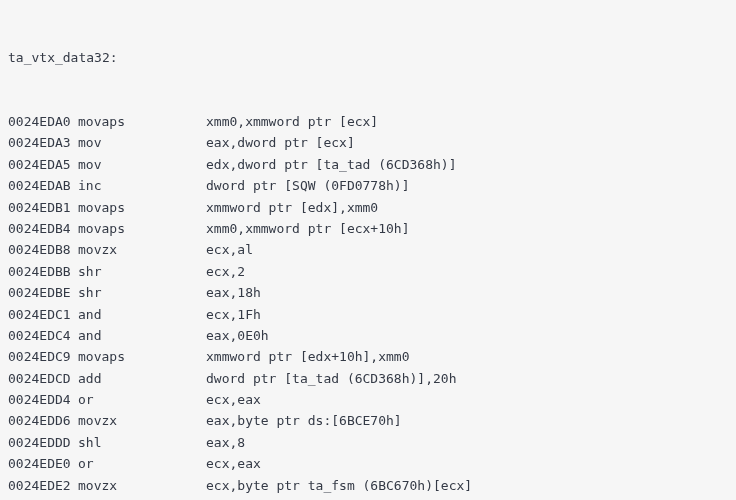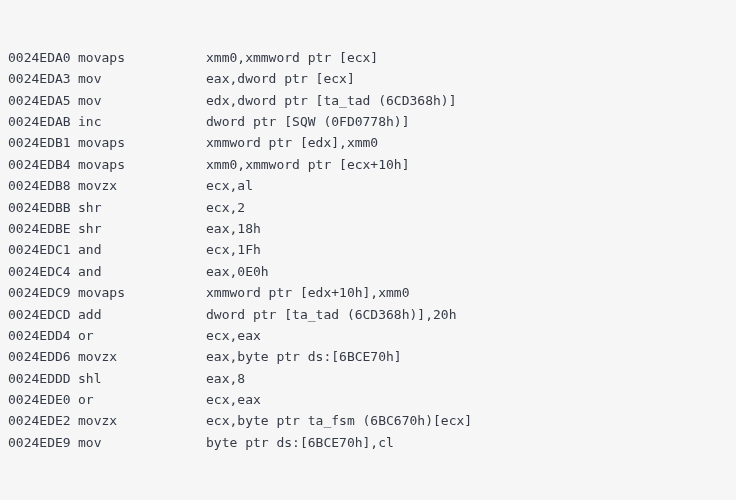--- a/index.html
+++ b/index.html
@@ -53,14 +53,15 @@
 
   .col-operands {
     display: inline-block;
     white-space: pre;
   }
 </style>
 </head>
 <body>
 
 <div id="disassembly-view">
+  <span class="label-line">ta_vtx_data32:</span>
   <div id="code-lines"><span class="code-line"><span class="col-address">0024EDA0</span><span class="col-mnemonic">movaps</span><span class="col-operands">xmm0,xmmword ptr [ecx]</span></span><span class="code-line"><span class="col-address">0024EDA3</span><span class="col-mnemonic">mov</span><span class="col-operands">eax,dword ptr [ecx]</span></span><span class="code-line"><span class="col-address">0024EDA5</span><span class="col-mnemonic">mov</span><span class="col-operands">edx,dword ptr [ta_tad (6CD368h)]</span></span><span class="code-line"><span class="col-address">0024EDAB</span><span class="col-mnemonic">inc</span><span class="col-operands">dword ptr [SQW (0FD0778h)]</span></span><span class="code-line"><span class="col-address">0024EDB1</span><span class="col-mnemonic">movaps</span><span class="col-operands">xmmword ptr [edx],xmm0</span></span><span class="code-line"><span class="col-address">0024EDB4</span><span class="col-mnemonic">movaps</span><span class="col-operands">xmm0,xmmword ptr [ecx+10h]</span></span><span class="code-line"><span class="col-address">0024EDB8</span><span class="col-mnemonic">movzx</span><span class="col-operands">ecx,al</span></span><span class="code-line"><span class="col-address">0024EDBB</span><span class="col-mnemonic">shr</span><span class="col-operands">ecx,2</span></span><span class="code-line"><span class="col-address">0024EDBE</span><span class="col-mnemonic">shr</span><span class="col-operands">eax,18h</span></span><span class="code-line"><span class="col-address">0024EDC1</span><span class="col-mnemonic">and</span><span class="col-operands">ecx,1Fh</span></span><span class="code-line"><span class="col-address">0024EDC4</span><span class="col-mnemonic">and</span><span class="col-operands">eax,0E0h</span></span><span class="code-line"><span class="col-address">0024EDC9</span><span class="col-mnemonic">movaps</span><span class="col-operands">xmmword ptr [edx+10h],xmm0</span></span><span class="code-line"><span class="col-address">0024EDCD</span><span class="col-mnemonic">add</span><span class="col-operands">dword ptr [ta_tad (6CD368h)],20h</span></span><span class="code-line"><span class="col-address">0024EDD4</span><span class="col-mnemonic">or</span><span class="col-operands">ecx,eax</span></span><span class="code-line"><span class="col-address">0024EDD6</span><span class="col-mnemonic">movzx</span><span class="col-operands">eax,byte ptr ds:[6BCE70h]</span></span><span class="code-line"><span class="col-address">0024EDDD</span><span class="col-mnemonic">shl</span><span class="col-operands">eax,8</span></span><span class="code-line"><span class="col-address">0024EDE0</span><span class="col-mnemonic">or</span><span class="col-operands">ecx,eax</span></span><span class="code-line"><span class="col-address">0024EDE2</span><span class="col-mnemonic">movzx</span><span class="col-operands">ecx,byte ptr ta_fsm (6BC670h)[ecx]</span></span><span class="code-line"><span class="col-address">0024EDE9</span><span class="col-mnemonic">mov</span><span class="col-operands">byte ptr ds:[6BCE70h],cl</span></span></div>
 </div>
 
 </body></html>

